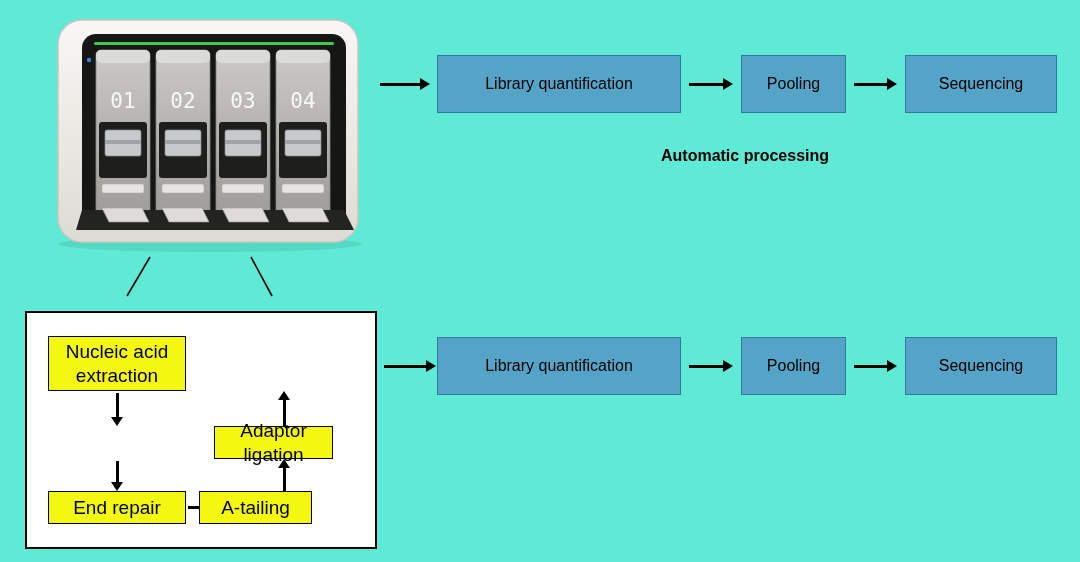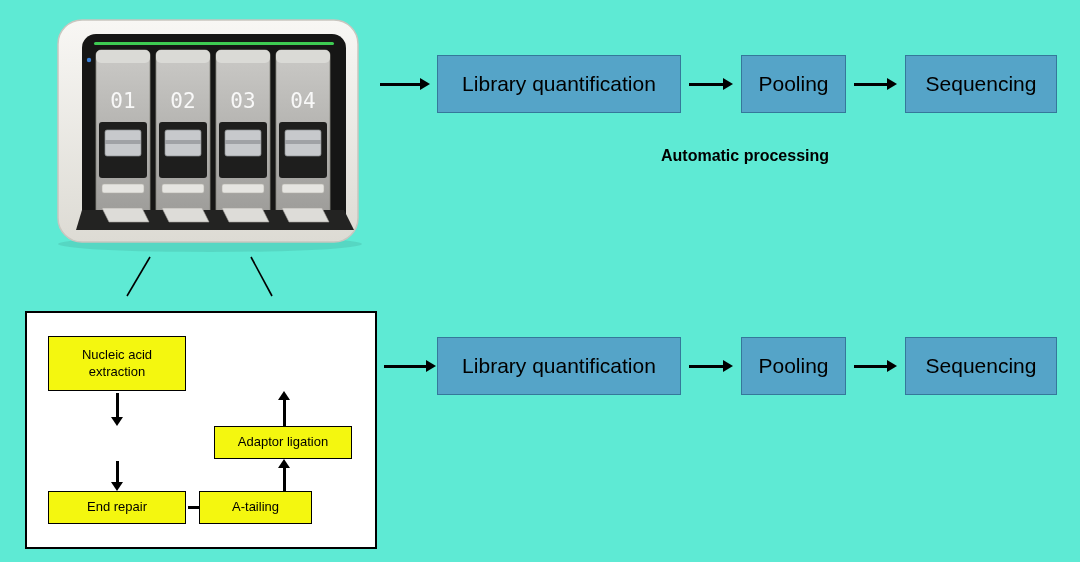--- a/index.html
+++ b/index.html
@@ -2,33 +2,33 @@
 <html style="--flow-box-blue: #55a4c8; --flow-box-border: #35789a; --step-box-yellow: #f4f70f; --arrow-black: #000000; --led-green: #3ecb52;"><head>
 <meta charset="utf-8">
 <style>
   * { margin:0; padding:0; box-sizing:border-box; }
   html,body { background:#ffffff; }
   body { font-family:"Liberation Sans","DejaVu Sans",sans-serif; color:#000; }
   .canvas { position:relative; width:1080px; height:562px; background:#5eead4; overflow:hidden; }
 
   .flow-box {
     position:absolute; display:flex; align-items:center; justify-content:center;
-    text-align:left; font-size:21px; line-height:1.2; color:#000;
+    text-align:left; font-size:16px; line-height:1.2; color:#000;
   }
   .blue {
     background:var(--flow-box-blue,#55a4c8);
     border:1px solid var(--flow-box-border,#35789a);
   }
 
   .manual-box { position:absolute; border:2px solid #000; background:#fff; }
 
   .yellow {
     position:absolute; background:var(--step-box-yellow,#f4f70f);
     border:1.5px solid #000; display:flex; align-items:center; justify-content:center;
-    text-align:center; font-size:13px; line-height:1.25; padding:2px;
+    text-align:center; font-size:19px; line-height:1.25; padding:2px;
   }
   .yellow span { display:inline-block; }
 
   .caption { position:absolute; font-size:16px; text-align:center;font-weight:bold; }
 
   .harrow { position:absolute; height:2.5px; background:#000; }
   .harrow::after {
     content:""; position:absolute; right:-10px; top:50%; transform:translateY(-50%);
     width:0; height:0; border-left:10px solid #000;
     border-top:6.5px solid transparent; border-bottom:6.5px solid transparent;
@@ -137,21 +137,21 @@
   <div class="caption" style="left:595px;top:147px;width:300px">Automatic processing</div>
 
   <div class="manual-box" style="left:25px;top:311px;width:352px;height:238px">
     <div class="yellow" style="left:21px;top:23px;width:138px;height:55px">
       <span style="max-width:112px">Nucleic acid extraction</span>
     </div>
 
     <div class="varrow down" style="left:89px;top:80px;height:24px"></div>
     <div class="varrow up" style="left:256px;top:87px;height:26px"></div>
 
-    <div class="yellow" style="left:187px;top:113px;width:138px;height:33px">
+    <div class="yellow" style="left:187px;top:113px;width:119px;height:33px">
       <span>Adaptor ligation</span>
     </div>
 
     <div class="varrow down" style="left:89px;top:148px;height:21px"></div>
     <div class="varrow up" style="left:256px;top:155px;height:23px"></div>
 
     <div class="yellow" style="left:21px;top:178px;width:138px;height:33px">
       <span>End repair</span>
     </div>
     <div class="harrow" style="left:161px;top:193px;width:16px"></div>

